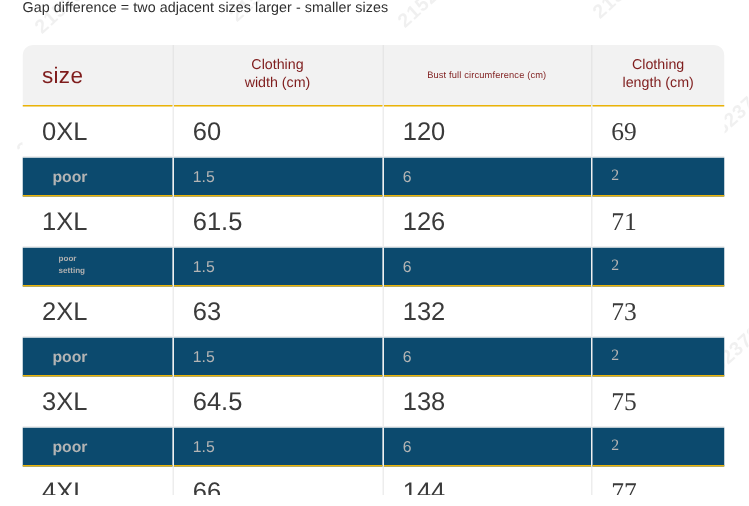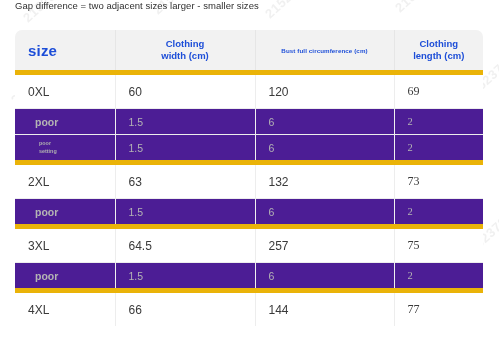--- a/index.html
+++ b/index.html
@@ -71,22 +71,22 @@
 
   thead tr {
     background: #f2f2f2;
   }
   thead th {
     border-right: 1px solid #e6e6e6;
     height: 40px;
     vertical-align: middle;
     text-align: left;
     padding: 0 0 0 13px;
-    font-weight: 700;
-    color: #1d4ed8;
+    font-weight: 400;
+    color: #7f1d1d;
   }
   thead th:last-child { border-right: none; }
 
   th.head-size {
     font-size: 15px;
     letter-spacing: 0.2px;
   }
   th.head-shoulder,
   th.head-length {
     font-size: 9.5px;
@@ -96,31 +96,31 @@
   }
   th.head-bust {
     font-size: 6.2px;
     text-align: center;
     padding-left: 0;
     letter-spacing: 0.1px;
   }
 
   tbody td {
     border-right: 1px solid #ededed;
-    border-top: 5px solid #eab308;
+    border-top: 1px solid #eab308;
     padding: 0 0 0 13px;
     height: 33px;
     vertical-align: middle;
-    font-size: 12px;
+    font-size: 17px;
     color: #3a3a3a;
   }
   tbody td:last-child { border-right: none; font-family: Liberation Serif, serif; }
 
   tr.gap-row {
-    background: #4c1d95;
+    background: #0c4a6e;
   }
   tr.gap-row td {
     color: #b4b4b4;
     border-top: 1px solid #ededed;
     border-right: 1px solid #f0f0f0;
     height: 25px;
     font-size: 10.5px;
   }
   tr.gap-row td:last-child { border-right: none; }
 
@@ -171,20 +171,26 @@
         <td>60</td>
         <td>120</td>
         <td>69</td>
       </tr>
       <tr class="gap-row">
         <td class="gap-label">poor</td>
         <td>1.5</td>
         <td>6</td>
         <td>2</td>
       </tr>
+      <tr>
+        <td>1XL</td>
+        <td>61.5</td>
+        <td>126</td>
+        <td>71</td>
+      </tr>
       <tr class="gap-row">
         <td class="gap-label two-line">
           <span class="gap-label-line">poor</span>
           <span class="gap-label-line">setting</span>
         </td>
         <td>1.5</td>
         <td>6</td>
         <td>2</td>
       </tr>
       <tr>
@@ -195,21 +201,21 @@
       </tr>
       <tr class="gap-row">
         <td class="gap-label">poor</td>
         <td>1.5</td>
         <td>6</td>
         <td>2</td>
       </tr>
       <tr>
         <td>3XL</td>
         <td>64.5</td>
-        <td>257</td>
+        <td>138</td>
         <td>75</td>
       </tr>
       <tr class="gap-row">
         <td class="gap-label">poor</td>
         <td>1.5</td>
         <td>6</td>
         <td>2</td>
       </tr>
       <tr>
         <td>4XL</td>

